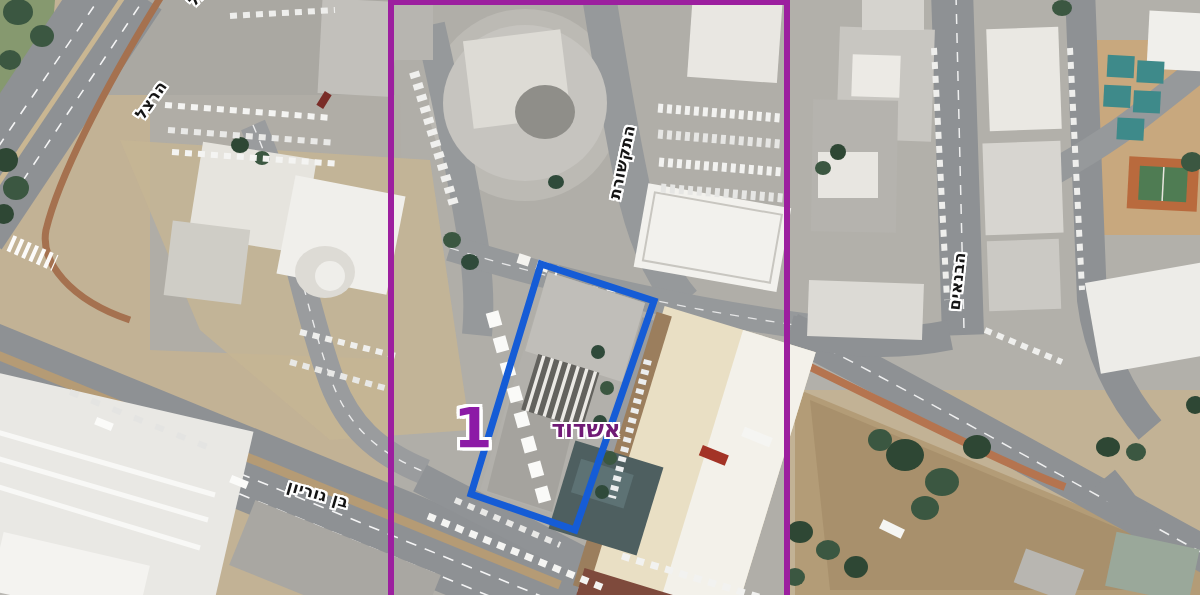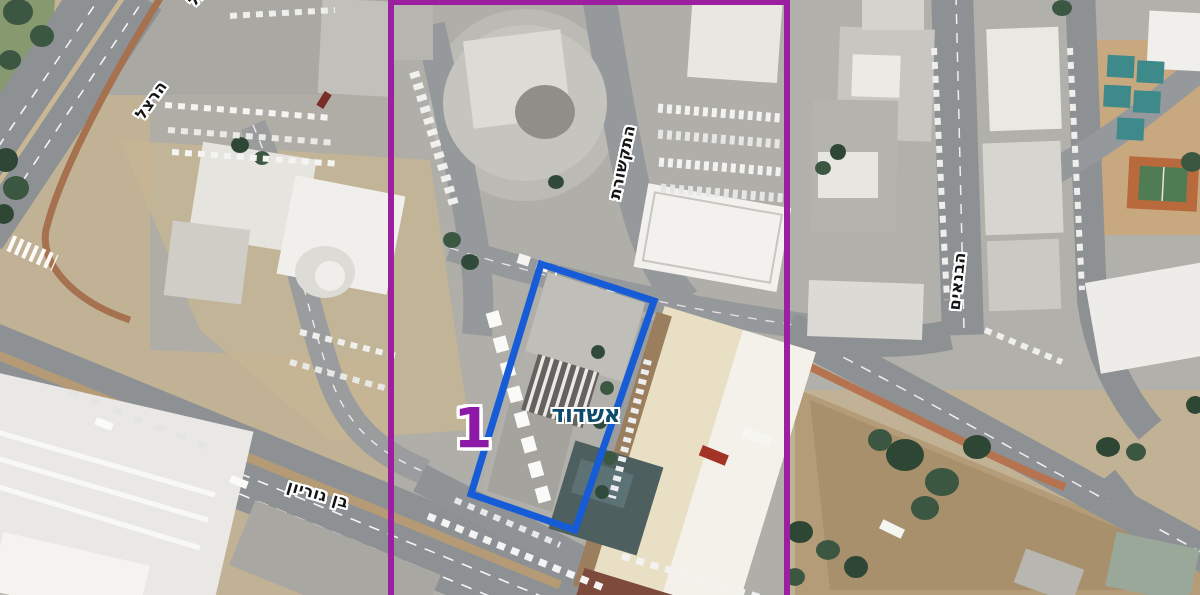--- a/index.html
+++ b/index.html
@@ -27,23 +27,23 @@
       -1px -2px 0 #fff, 1px 2px 0 #fff, 2px 1px 0 #fff, -2px -1px 0 #fff;
   }
   .lbl-herzl-top  { left:205px; top:-12px; transform:translate(-50%,-50%) rotate(-46deg); }
   .lbl-herzl      { left:151px; top:100px; transform:translate(-50%,-50%) rotate(-55deg); }
   .lbl-ben-gurion { left:318px; top:494px; transform:translate(-50%,-50%) rotate(16deg); }
   .lbl-hatikshoret{ left:622px; top:162px; transform:translate(-50%,-50%) rotate(-78deg); }
   .lbl-habanaim   { left:957px; top:281px; transform:translate(-50%,-50%) rotate(-84deg); }
 
   
   .city-label {
-    position:absolute; left:586px; top:414px; z-index:40;
+    position:absolute; left:586px; top:429px; z-index:40;
     transform:translate(-50%,-50%);
-    color:#0c4a6e; font-weight:bold; font-size:23px; white-space:nowrap;
+    color:#701a75; font-weight:bold; font-size:23px; white-space:nowrap;
     text-shadow:
       -2px -2px 0 #fff, 2px -2px 0 #fff, -2px 2px 0 #fff, 2px 2px 0 #fff,
       -2px 0 0 #fff, 2px 0 0 #fff, 0 -2px 0 #fff, 0 2px 0 #fff;
   }
 
   
   .parcel-number {
     position:absolute; left:473px; top:429px; z-index:40;
     transform:translate(-50%,-52%);
     color:#8c1aa6; font-weight:800; font-size:56px; line-height:1;

